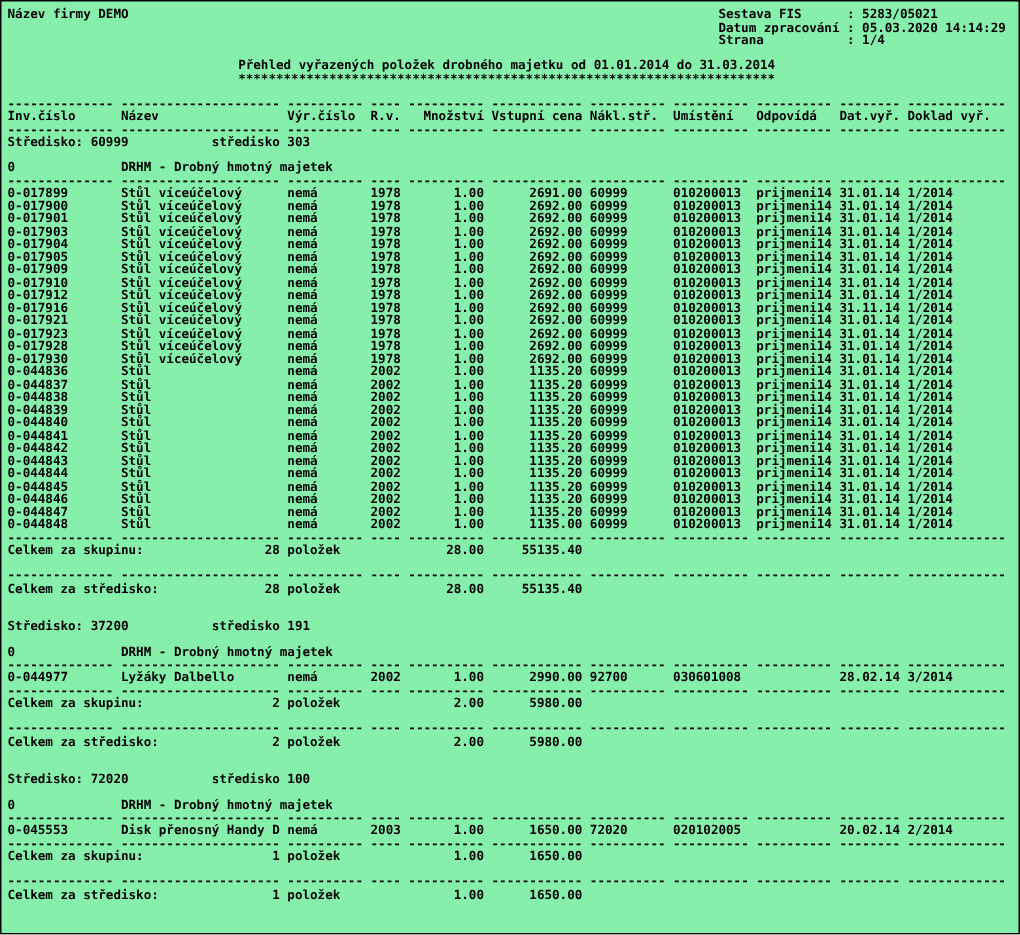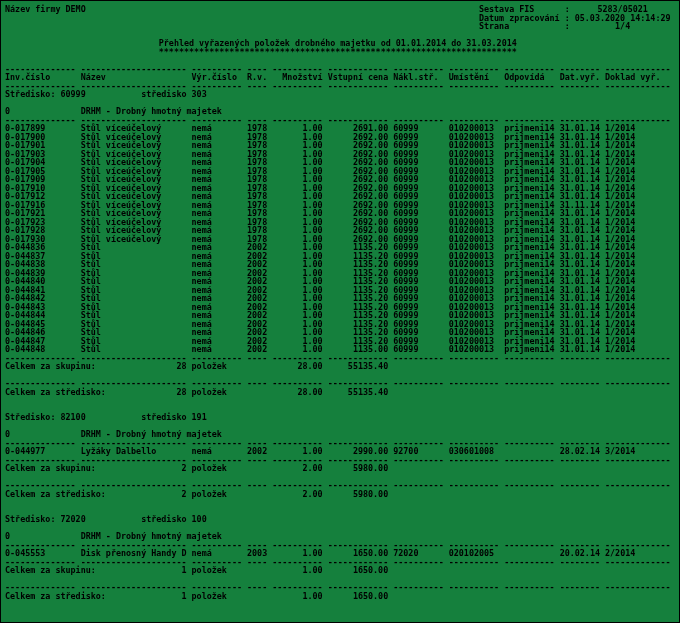--- a/index.html
+++ b/index.html
@@ -1,29 +1,29 @@
 <!DOCTYPE html>
 <html><head>
 <meta charset="utf-8">
 <style>
   html,body{margin:0;padding:0;background:#fff;}
   .page{
     width:680px;height:623px;box-sizing:border-box;
-    border:1px solid #000;background:#15803d;color:#000;
+    border:1px solid #000;background:#86efac;color:#000;
     padding:4px 0 0 4px;overflow:hidden;
     font-family:"DejaVu Sans Mono",monospace;
     font-weight:bold;font-size:8.4px;line-height:8.5px;
   }
   .ln{height:8.5px;white-space:pre;position:relative;}
   .center{width:132ch;text-align:center;}
   .company{position:absolute;left:0;top:0;}
   .meta{position:absolute;left:94ch;top:0;}
   .ml{display:inline-block;width:17ch;}
   .mc{display:inline-block;width:2ch;}
-  .mv{display:inline-block;width:19ch;text-align:center;}
+  .mv{display:inline-block;width:19ch;text-align:left;}
 </style>
 </head>
 <body>
 
 <div class="page">
   <div class="ln"><span class="company">Název firmy DEMO</span><span class="meta"><span class="ml">Sestava FIS</span><span class="mc">:</span><span class="mv">5283/05021</span></span></div>
   <div class="ln"><span class="meta"><span class="ml">Datum zpracování</span><span class="mc">:</span><span class="mv">05.03.2020 14:14:29</span></span></div>
   <div class="ln"><span class="meta"><span class="ml">Strana</span><span class="mc">:</span><span class="mv">1/4</span></span></div>
   <div class="ln"></div>
   <div class="ln center">Přehled vyřazených položek drobného majetku od 01.01.2014 do 31.03.2014</div>
@@ -64,21 +64,21 @@
       <div class="ln">0-044846       Stůl                  nemá       2002       1.00      1135.20 60999      010200013  prijmeni14 31.01.14 1/2014       </div>
       <div class="ln">0-044847       Stůl                  nemá       2002       1.00      1135.20 60999      010200013  prijmeni14 31.01.14 1/2014       </div>
       <div class="ln">0-044848       Stůl                  nemá       2002       1.00      1135.00 60999      010200013  prijmeni14 31.01.14 1/2014       </div>
       <div class="ln">-------------- --------------------- ---------- ---- ---------- ------------ ---------- ---------- ---------- -------- -------------</div>
       <div class="ln">Celkem za skupinu:                28 položek              28.00     55135.40</div>
       <div class="ln"></div>
       <div class="ln">-------------- --------------------- ---------- ---- ---------- ------------ ---------- ---------- ---------- -------- -------------</div>
       <div class="ln">Celkem za středisko:              28 položek              28.00     55135.40</div>
       <div class="ln"></div>
       <div class="ln"></div>
-      <div class="ln">Středisko: 82100           středisko 191</div>
+      <div class="ln">Středisko: 37200           středisko 191</div>
       <div class="ln"></div>
       <div class="ln">0              DRHM - Drobný hmotný majetek</div>
       <div class="ln">-------------- --------------------- ---------- ---- ---------- ------------ ---------- ---------- ---------- -------- -------------</div>
       <div class="ln">0-044977       Lyžáky Dalbello       nemá       2002       1.00      2990.00 92700      030601008             28.02.14 3/2014       </div>
       <div class="ln">-------------- --------------------- ---------- ---- ---------- ------------ ---------- ---------- ---------- -------- -------------</div>
       <div class="ln">Celkem za skupinu:                 2 položek               2.00      5980.00</div>
       <div class="ln"></div>
       <div class="ln">-------------- --------------------- ---------- ---- ---------- ------------ ---------- ---------- ---------- -------- -------------</div>
       <div class="ln">Celkem za středisko:               2 položek               2.00      5980.00</div>
       <div class="ln"></div>

